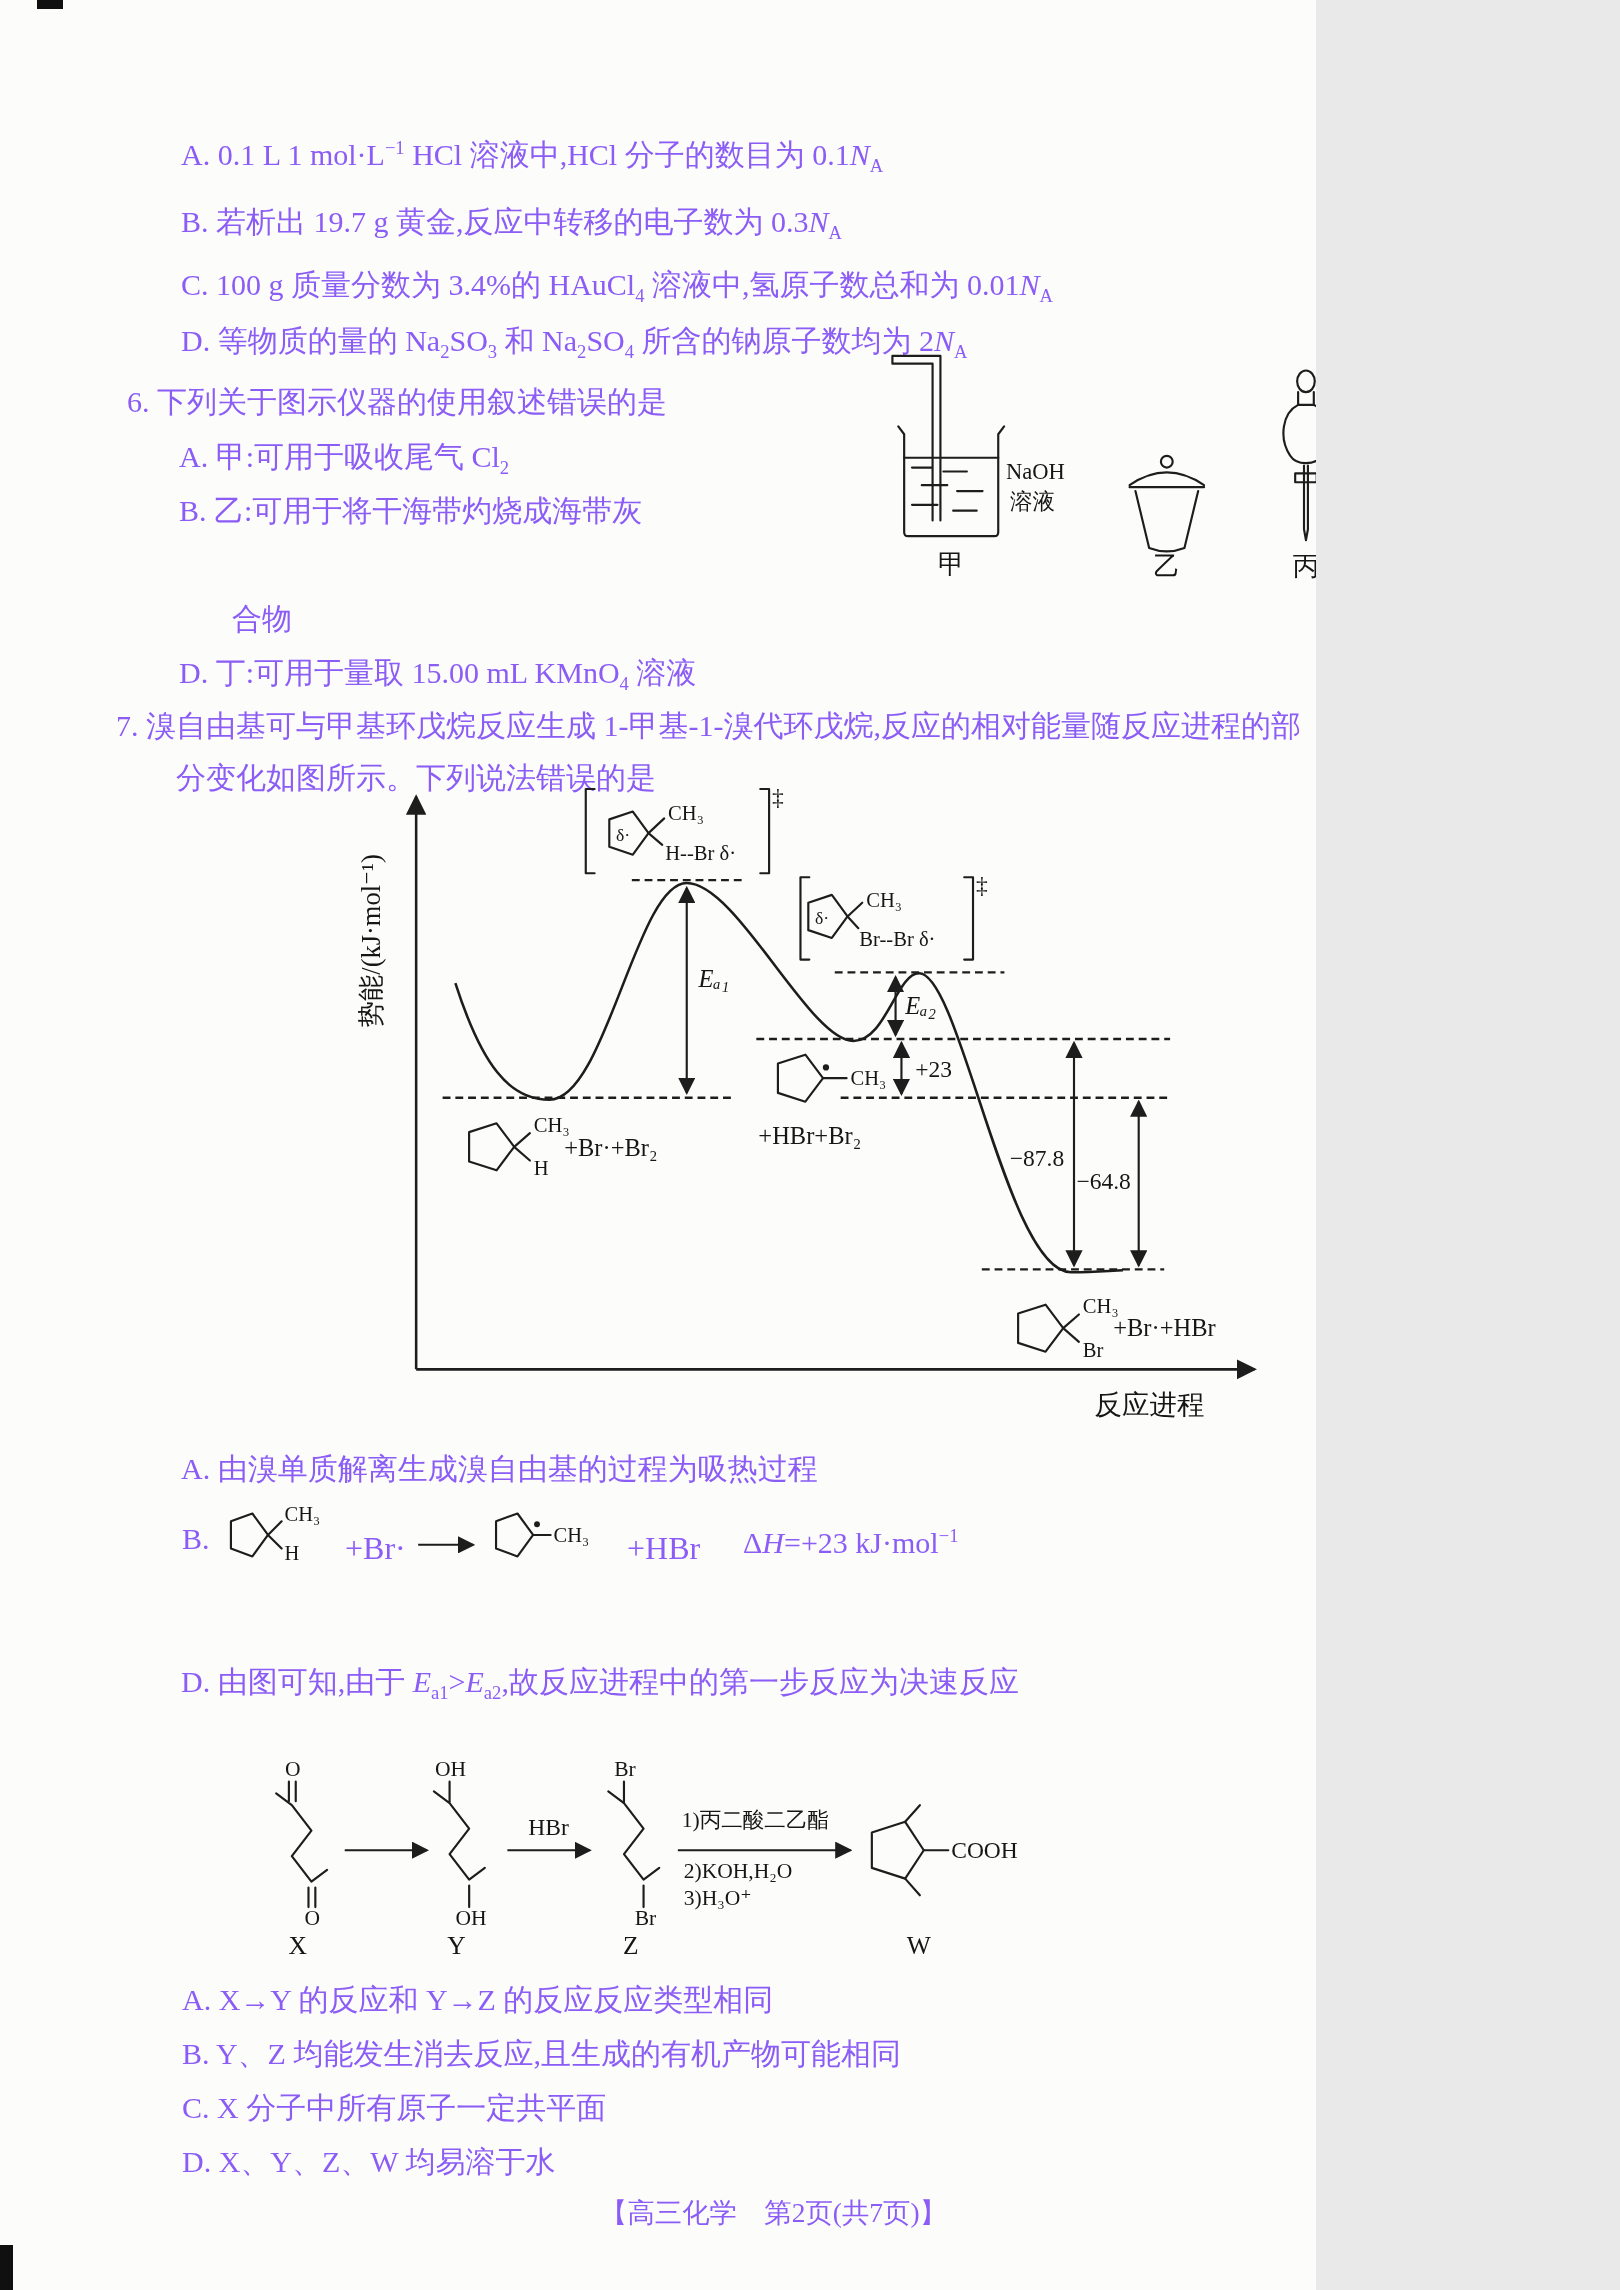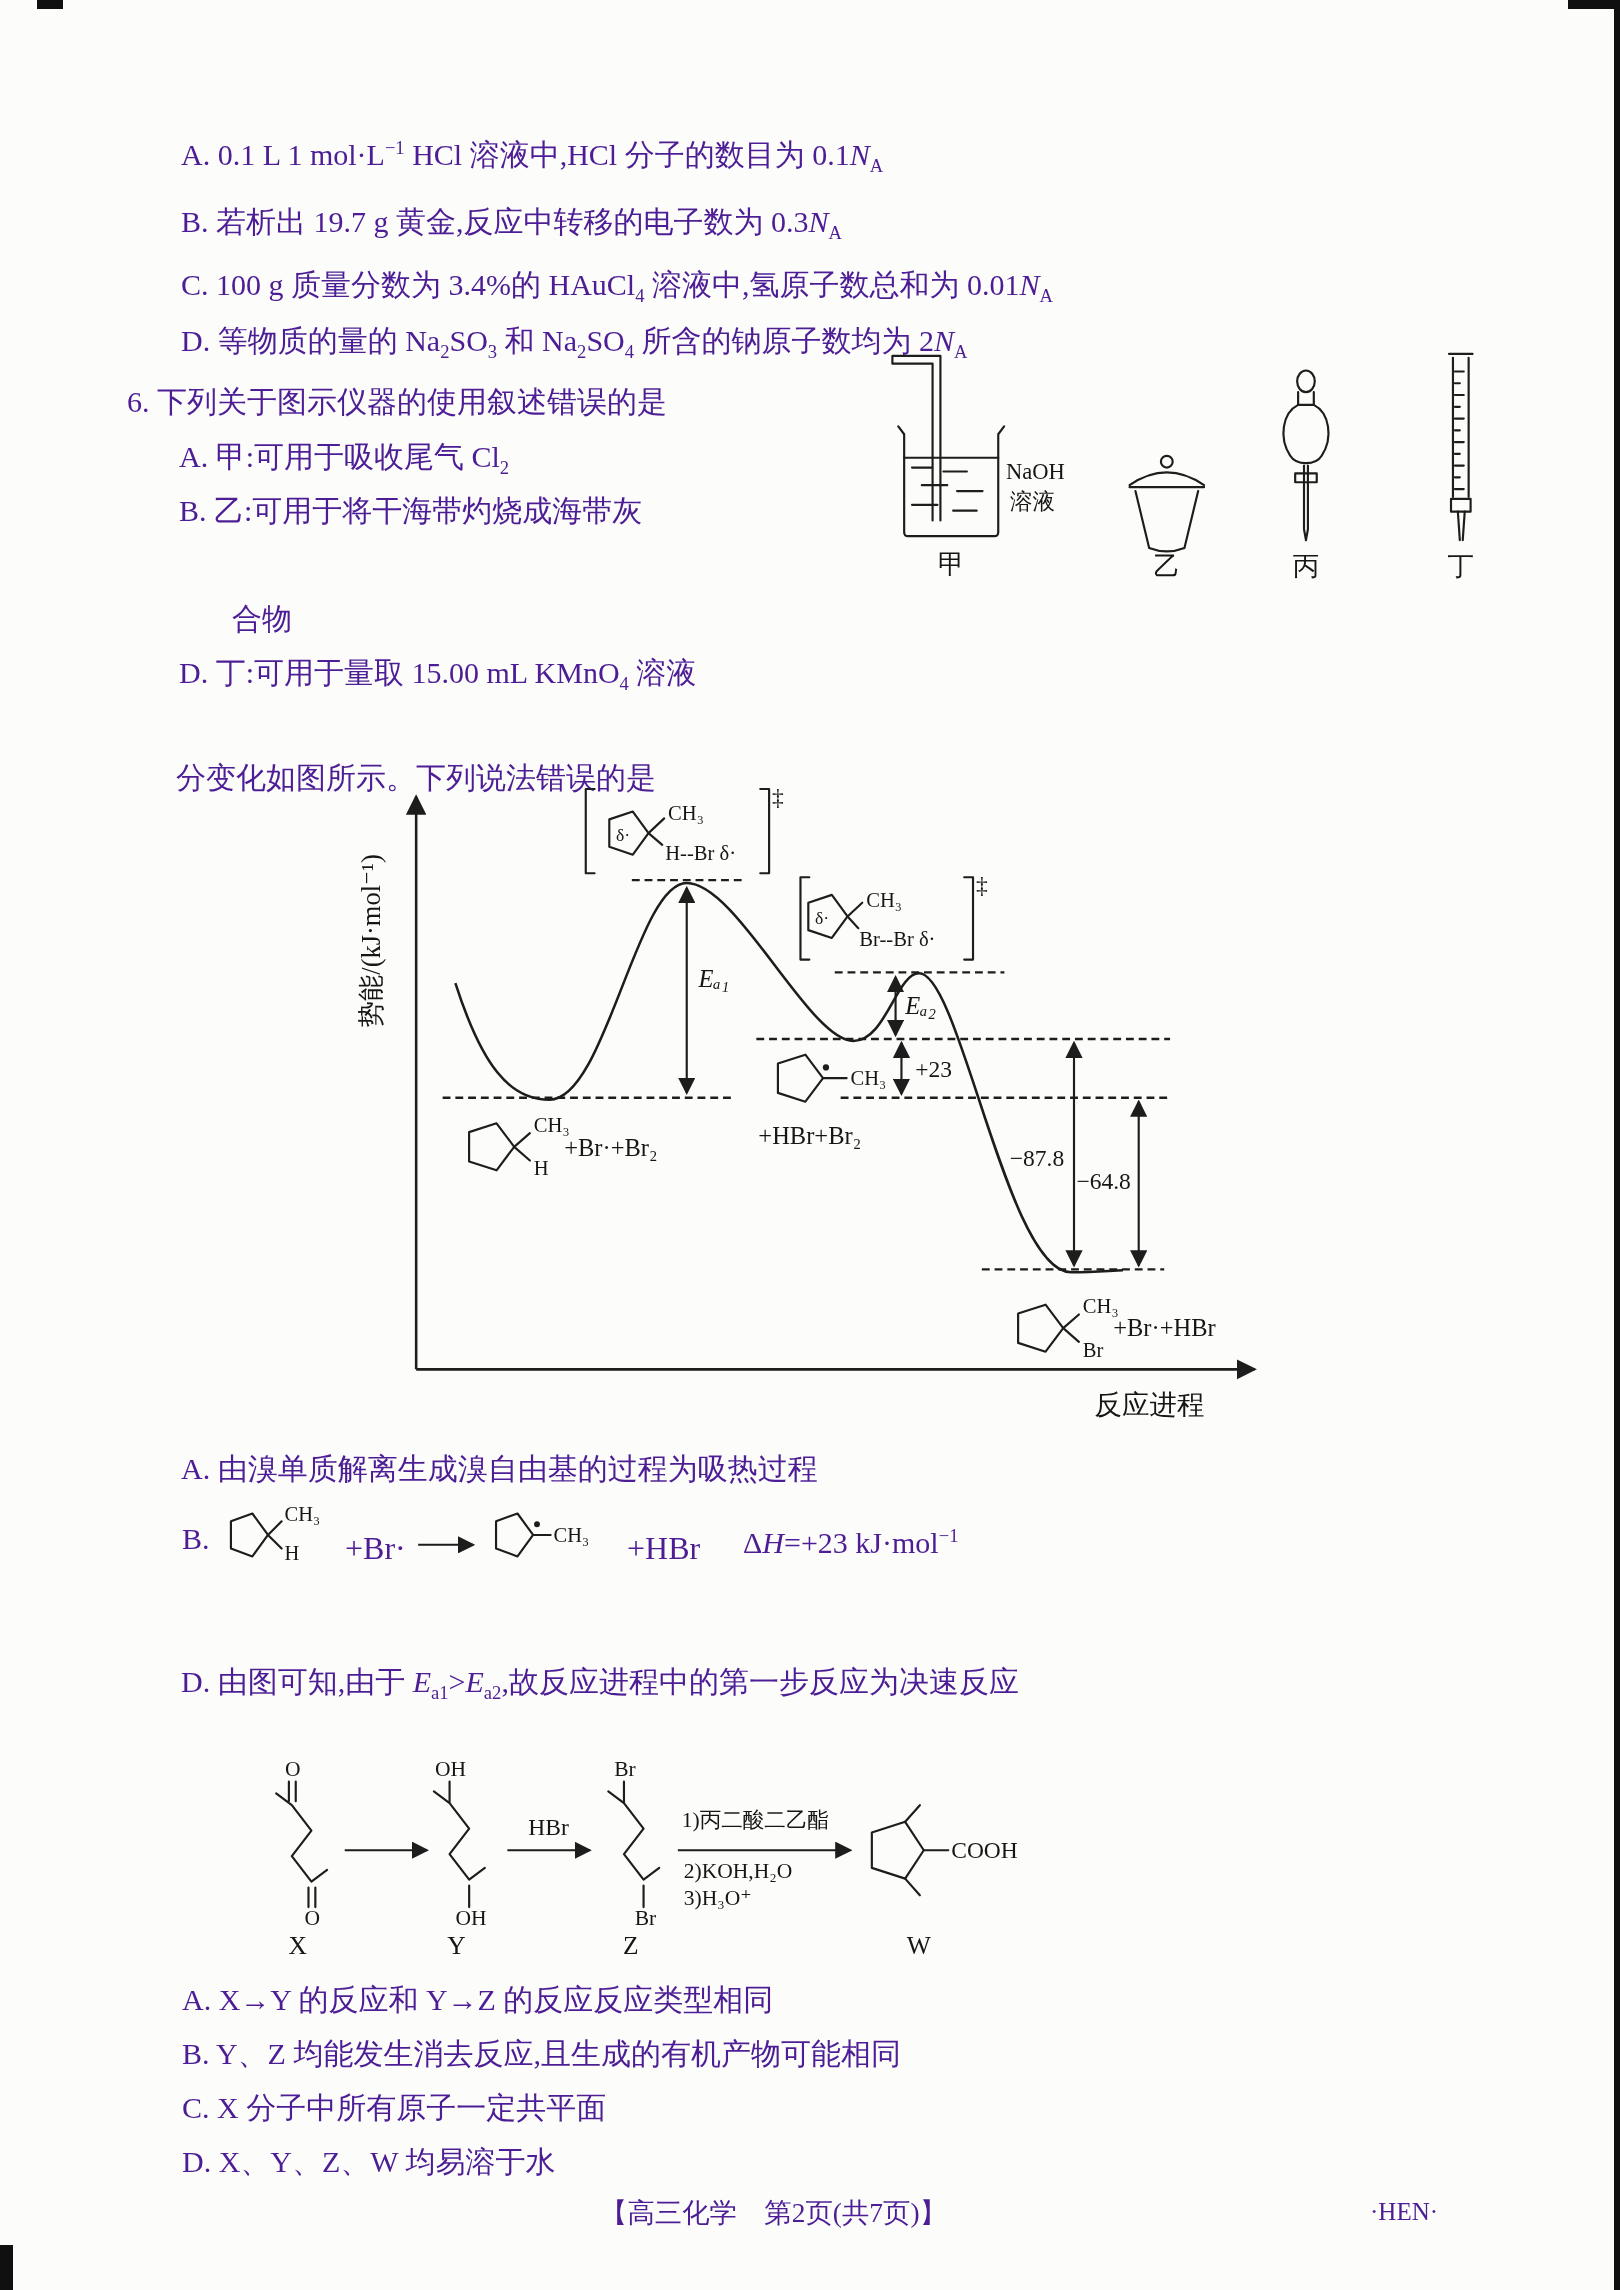--- a/index.html
+++ b/index.html
@@ -1,17 +1,17 @@
 <!DOCTYPE html>
 <html><head>
 <meta charset="utf-8">
 <style>
   html,body{margin:0;padding:0;background:#e9e9e9}
-  .page{position:relative;width:1620px;height:2291px;background:#fcfcfa;
-        font-family:"Liberation Serif","DejaVu Serif",serif;color:#4c1d95;overflow:hidden}
+  .page{position:relative;width:1316px;height:2291px;background:#fcfcfa;
+        font-family:"Liberation Serif","DejaVu Serif",serif;color:#8b5cf6;overflow:hidden}
   .t{position:absolute;white-space:nowrap;font-size:30px;line-height:1.2}
   .t sub,.t sup{font-size:62%}
   .t i{font-style:italic}
   .sm{font-size:32px}
   .page svg{position:absolute;overflow:visible}
   .ln{stroke:#1d1d1d;stroke-width:2.2;fill:none;stroke-linecap:round;stroke-linejoin:round}
   .th{stroke:#1d1d1d;stroke-width:2.6;fill:none}
   .dash{stroke:#1d1d1d;stroke-width:2.4;fill:none;stroke-dasharray:8 5}
   .arrowline{stroke:#1d1d1d;stroke-width:2.2;fill:none}
   text{fill:#161616;stroke:none;font-family:"Liberation Serif","DejaVu Serif","DejaVu Sans",serif}
@@ -64,20 +64,21 @@
     </g>
     <g>
       <path class="ln" d="M598 6 H622 M602 10 V152 M618 10 V152"></path>
       <path class="ln" d="M604 24 H613 M604 36 H609 M604 48 H613 M604 60 H609 M604 72 H613 M604 84 H609 M604 96 H613 M604 108 H609 M604 120 H613 M604 132 H609 M604 144 H613"></path>
       <rect class="ln" x="600" y="154" width="20" height="13"></rect>
       <path class="ln" d="M607 167 L609 196 M614 167 L612 196"></path>
       <text x="610" y="232" font-size="27" text-anchor="middle">丁</text>
     </g>
   </svg>
 
+  <div class="t" style="left:116px;top:708px">7. 溴自由基可与甲基环戊烷反应生成 1-甲基-1-溴代环戊烷,反应的相对能量随反应进程的部</div>
   <div class="t" style="left:176px;top:760px">分变化如图所示。下列说法错误的是</div>
 
   <svg style="left:274px;top:779px" width="1000" height="667" viewBox="0 0 1020 680">
     <defs>
       <marker id="ae" refX="7" refY="4" markerWidth="8" markerHeight="8" orient="auto">
         <path d="M0,0L8,4L0,8z" fill="#1d1d1d"></path>
       </marker>
       <marker id="as" refX="1" refY="4" markerWidth="8" markerHeight="8" orient="auto">
         <path d="M8,0L0,4L8,8z" fill="#1d1d1d"></path>
       </marker>

